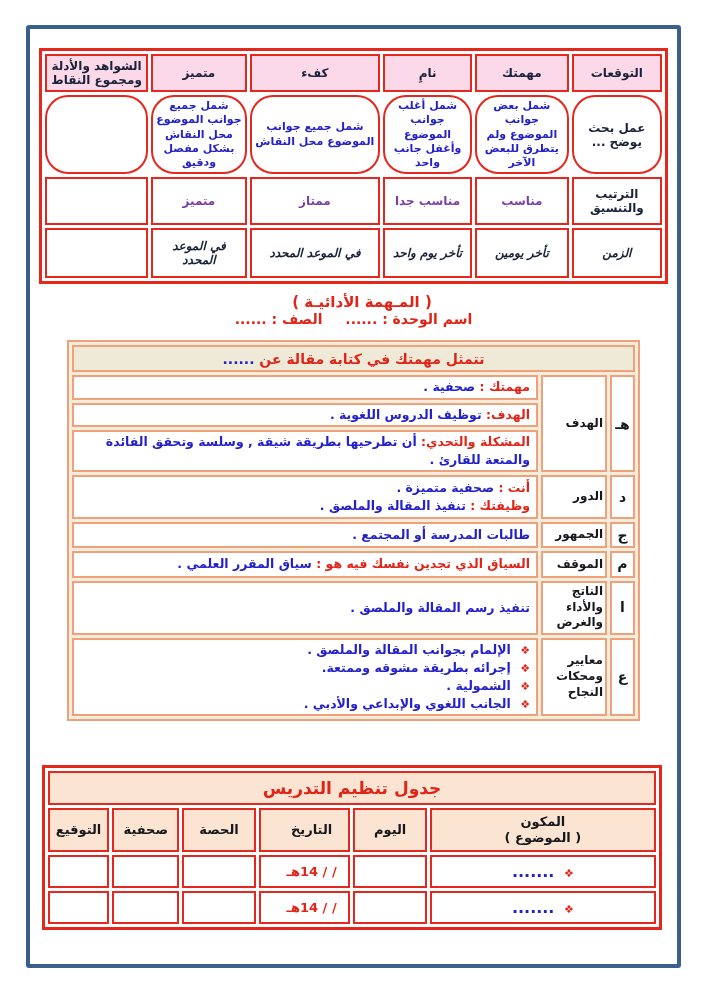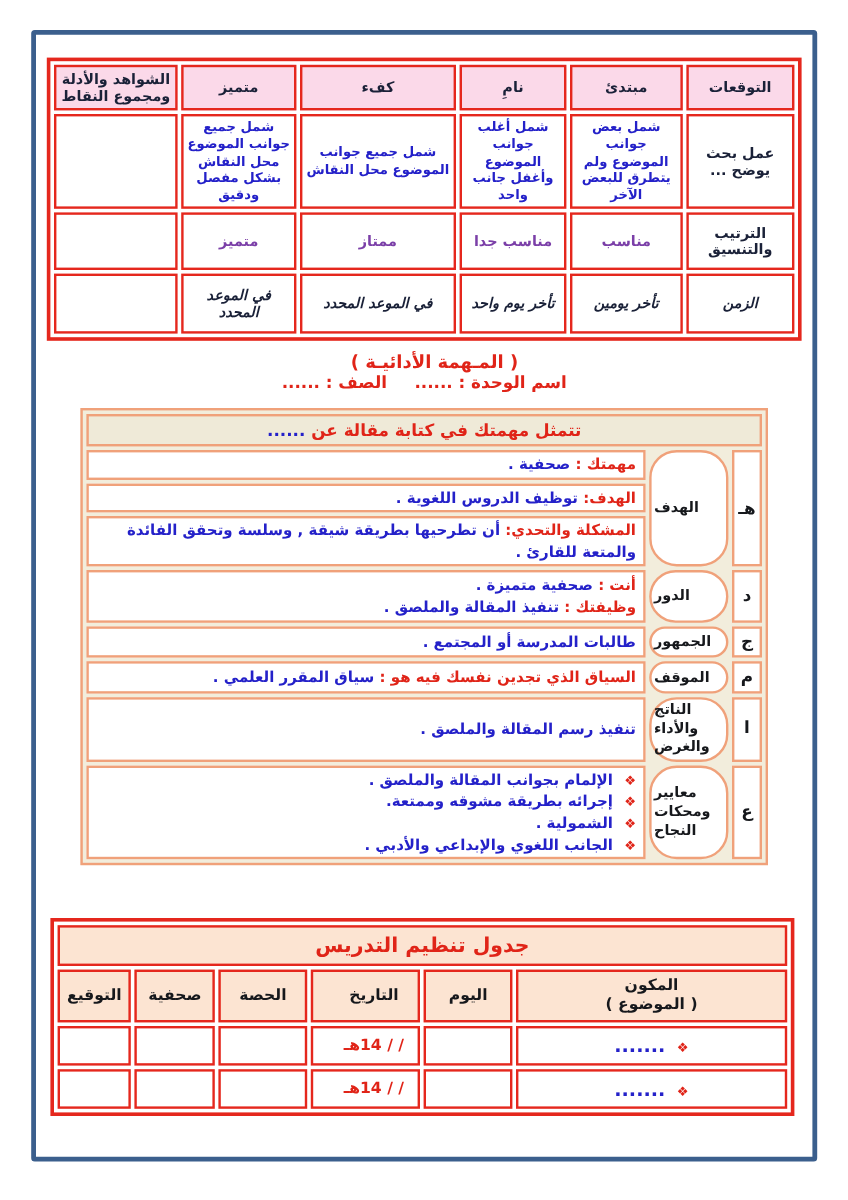--- a/index.html
+++ b/index.html
@@ -18,39 +18,39 @@
   .rubric {
     margin: 18px 8px 0 8px; width: 629px;
     border: 3px solid #e5271d; border-spacing: 3px; background: #ffffff;
   }
   .rubric td { border: 2px solid #e5271d; text-align: center; vertical-align: middle; padding: 2px 3px; background: #ffffff; }
   .rubric .hd { background: #fbd9e9; color: #1a2138; font-size: 12px; height: 38px; }
   .rubric .lbl { color: #1a2138; font-size: 12px; }
   .rubric .c-blue { color: #2421c9; font-size: 11px; line-height: 1.3; }
   .rubric .c-purple { color: #7b3fa8; font-size: 12px; }
   .rubric .c-navy { color: #1a2138; font-size: 12px; }
-  .rubric .r1 td { height: 66px; }
+  .rubric .r1 td { height: 66px; border-radius: 23px; }
   .rubric .r2 td { height: 48px; }
   .rubric .r3 td { height: 50px; font-style: italic; }
 
   
   .h-task { margin-top: 9px; text-align: center; color: #e02418; font-size: 15px; padding-left: 17px; }
   .h-unit { text-align: center; color: #e02418; font-size: 14px; }
   .h-unit span { margin: 0 9px; }
 
   
   .task {
     margin: 13px 36px 0 36px; width: 573px;
     border: 2px solid #f0a17a; border-spacing: 3px; background: #f2eddc;
   }
   .task td { border: 2px solid #f0a17a; background: #ffffff; vertical-align: middle; padding: 1px 6px; font-size: 12.5px; line-height: 1.45; }
   .task .t-head { background: #efead8; text-align: center; color: #e02418; font-size: 14px; height: 27px; }
   .task .t-head .dots { color: #2421c9; }
   .task .letter { width: 25px; text-align: center; color: #16181c; font-size: 14px; padding: 1px 2px; }
-  .task .slabel { width: 66px; text-align: left; color: #16181c; font-size: 12px; line-height: 1.3; padding: 1px 2px; border-radius: 23px; }
+  .task .slabel { width: 66px; text-align: right; color: #16181c; font-size: 12px; line-height: 1.3; padding: 1px 2px; }
   .task .red { color: #e02418; }
   .task .blue { color: #2421c9; }
   .task .row-h { height: 21px; }
   .task .row-d { height: 44px; }
   .task .row-a { height: 54px; }
   .task .row-w { height: 78px; }
   .task ul { list-style: none; }
   .task li .diamond { color: #e02418; margin-left: 5px; font-size: 11px; }
 
   
@@ -75,21 +75,21 @@
 <body>
 
 <div class="frame"></div>
 
 <div class="content">
 
   <table class="rubric">
     <tbody>
         <tr>
       <td class="hd" style="width:92px">التوقعات</td>
-      <td class="hd" style="width:96px">مبتدئ</td>
+      <td class="hd" style="width:96px">مهمتك</td>
       <td class="hd" style="width:91px">نامِ</td>
       <td class="hd" style="width:135px">كفء</td>
       <td class="hd" style="width:98px">متميز</td>
       <td class="hd" style="width:106px">الشواهد والأدلة ومجموع النقاط</td>
     </tr>
     <tr class="r1">
       <td class="lbl">عمل بحث يوضح ...</td>
       <td class="c-blue">شمل بعض جوانب الموضوع ولم يتطرق للبعض الآخر</td>
       <td class="c-blue">شمل أغلب جوانب الموضوع وأغفل جانب واحد</td>
       <td class="c-blue">شمل جميع جوانب الموضوع محل النقاش</td>

